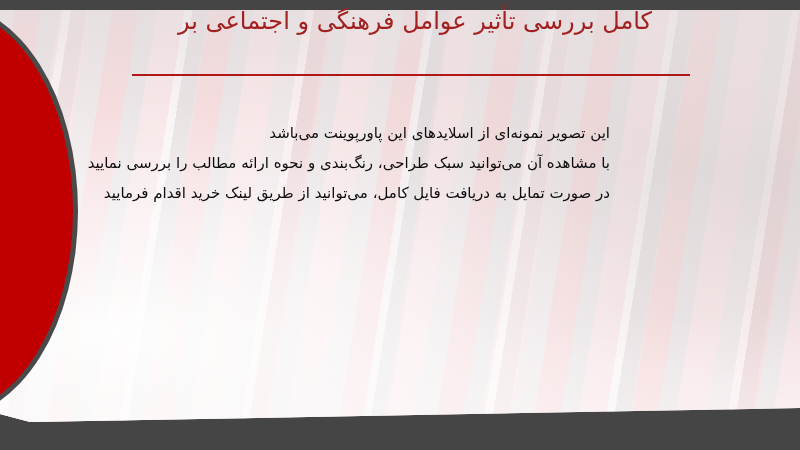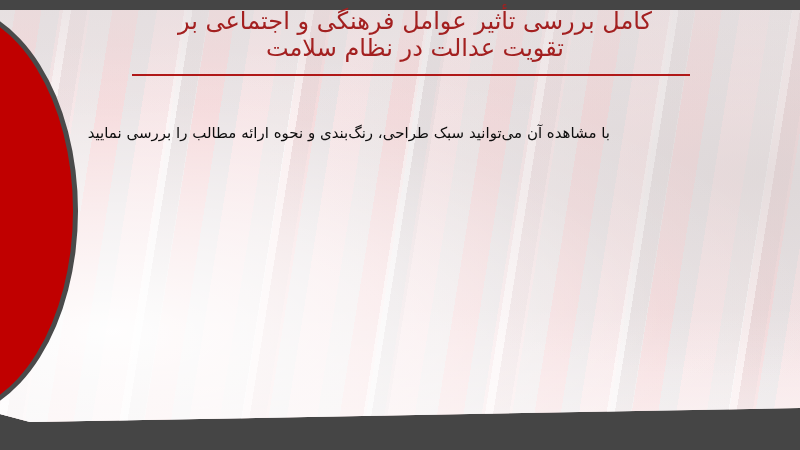--- a/index.html
+++ b/index.html
@@ -181,22 +181,23 @@
   <div class="panel">
     <div class="stripes"></div>
     <div class="stripes2"></div>
     <div class="wash"></div>
   </div>
 
   <div class="oval"></div>
 
   <div class="title-block">
     <div class="title-line">کامل بررسی تأثیر عوامل فرهنگی و اجتماعی بر</div>
-    <div class="title-line">تقویت عدالت در نظام سلامت</div>
   </div>
 
   <div class="title-rule"></div>
 
   <div class="body-block">
+    <div class="body-line l1">این تصویر نمونه‌ای از اسلایدهای این پاورپوینت می‌باشد</div>
     <div class="body-line l2">با مشاهده آن می‌توانید سبک طراحی، رنگ‌بندی و نحوه ارائه مطالب را بررسی نمایید</div>
+    <div class="body-line l3">در صورت تمایل به دریافت فایل کامل، می‌توانید از طریق لینک خرید اقدام فرمایید</div>
   </div>
 
 </div>
 
 </body></html>

